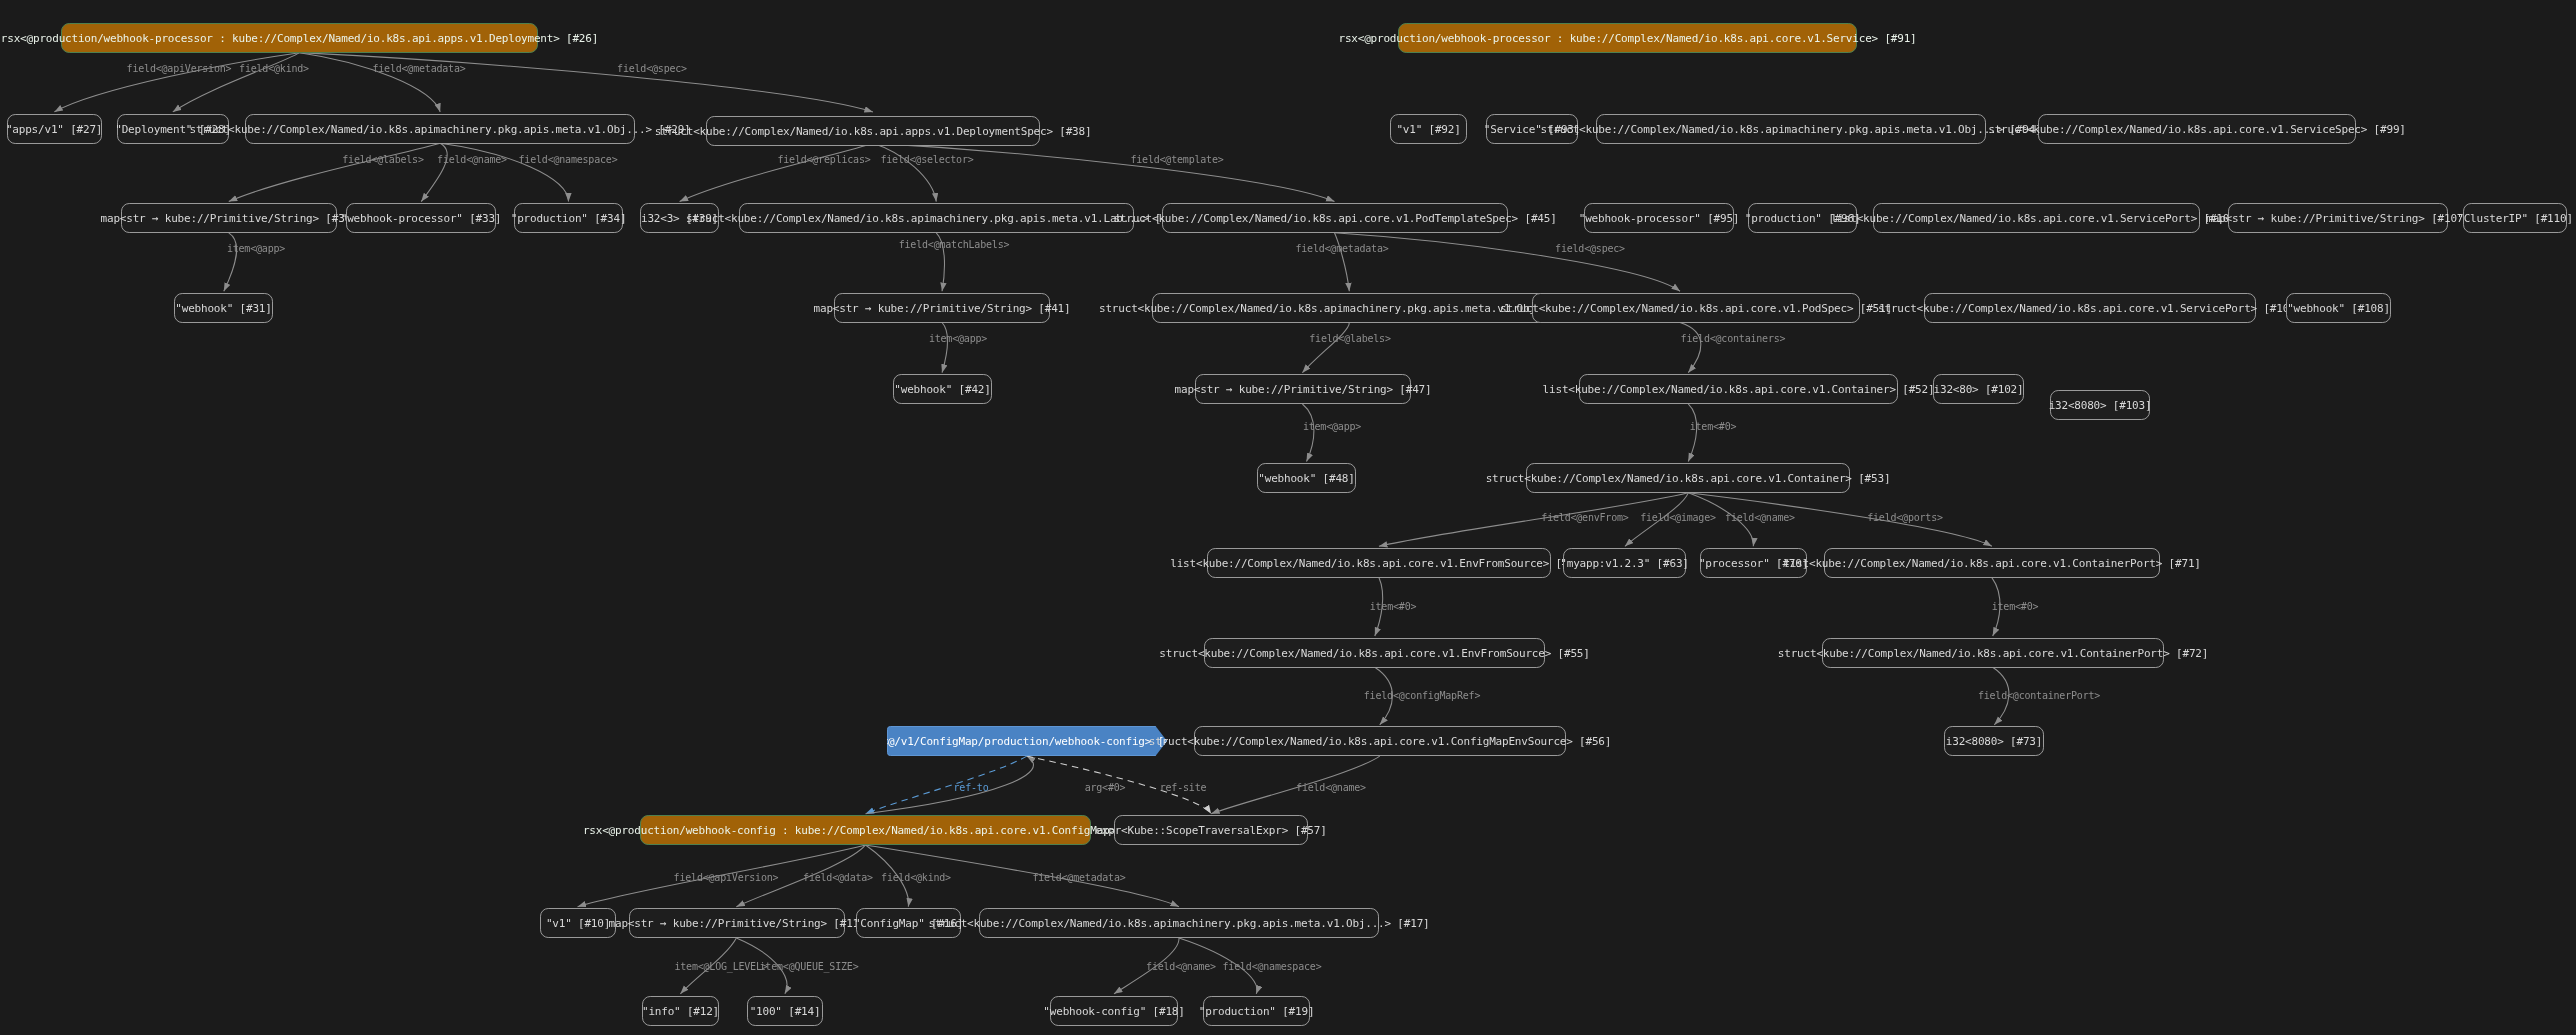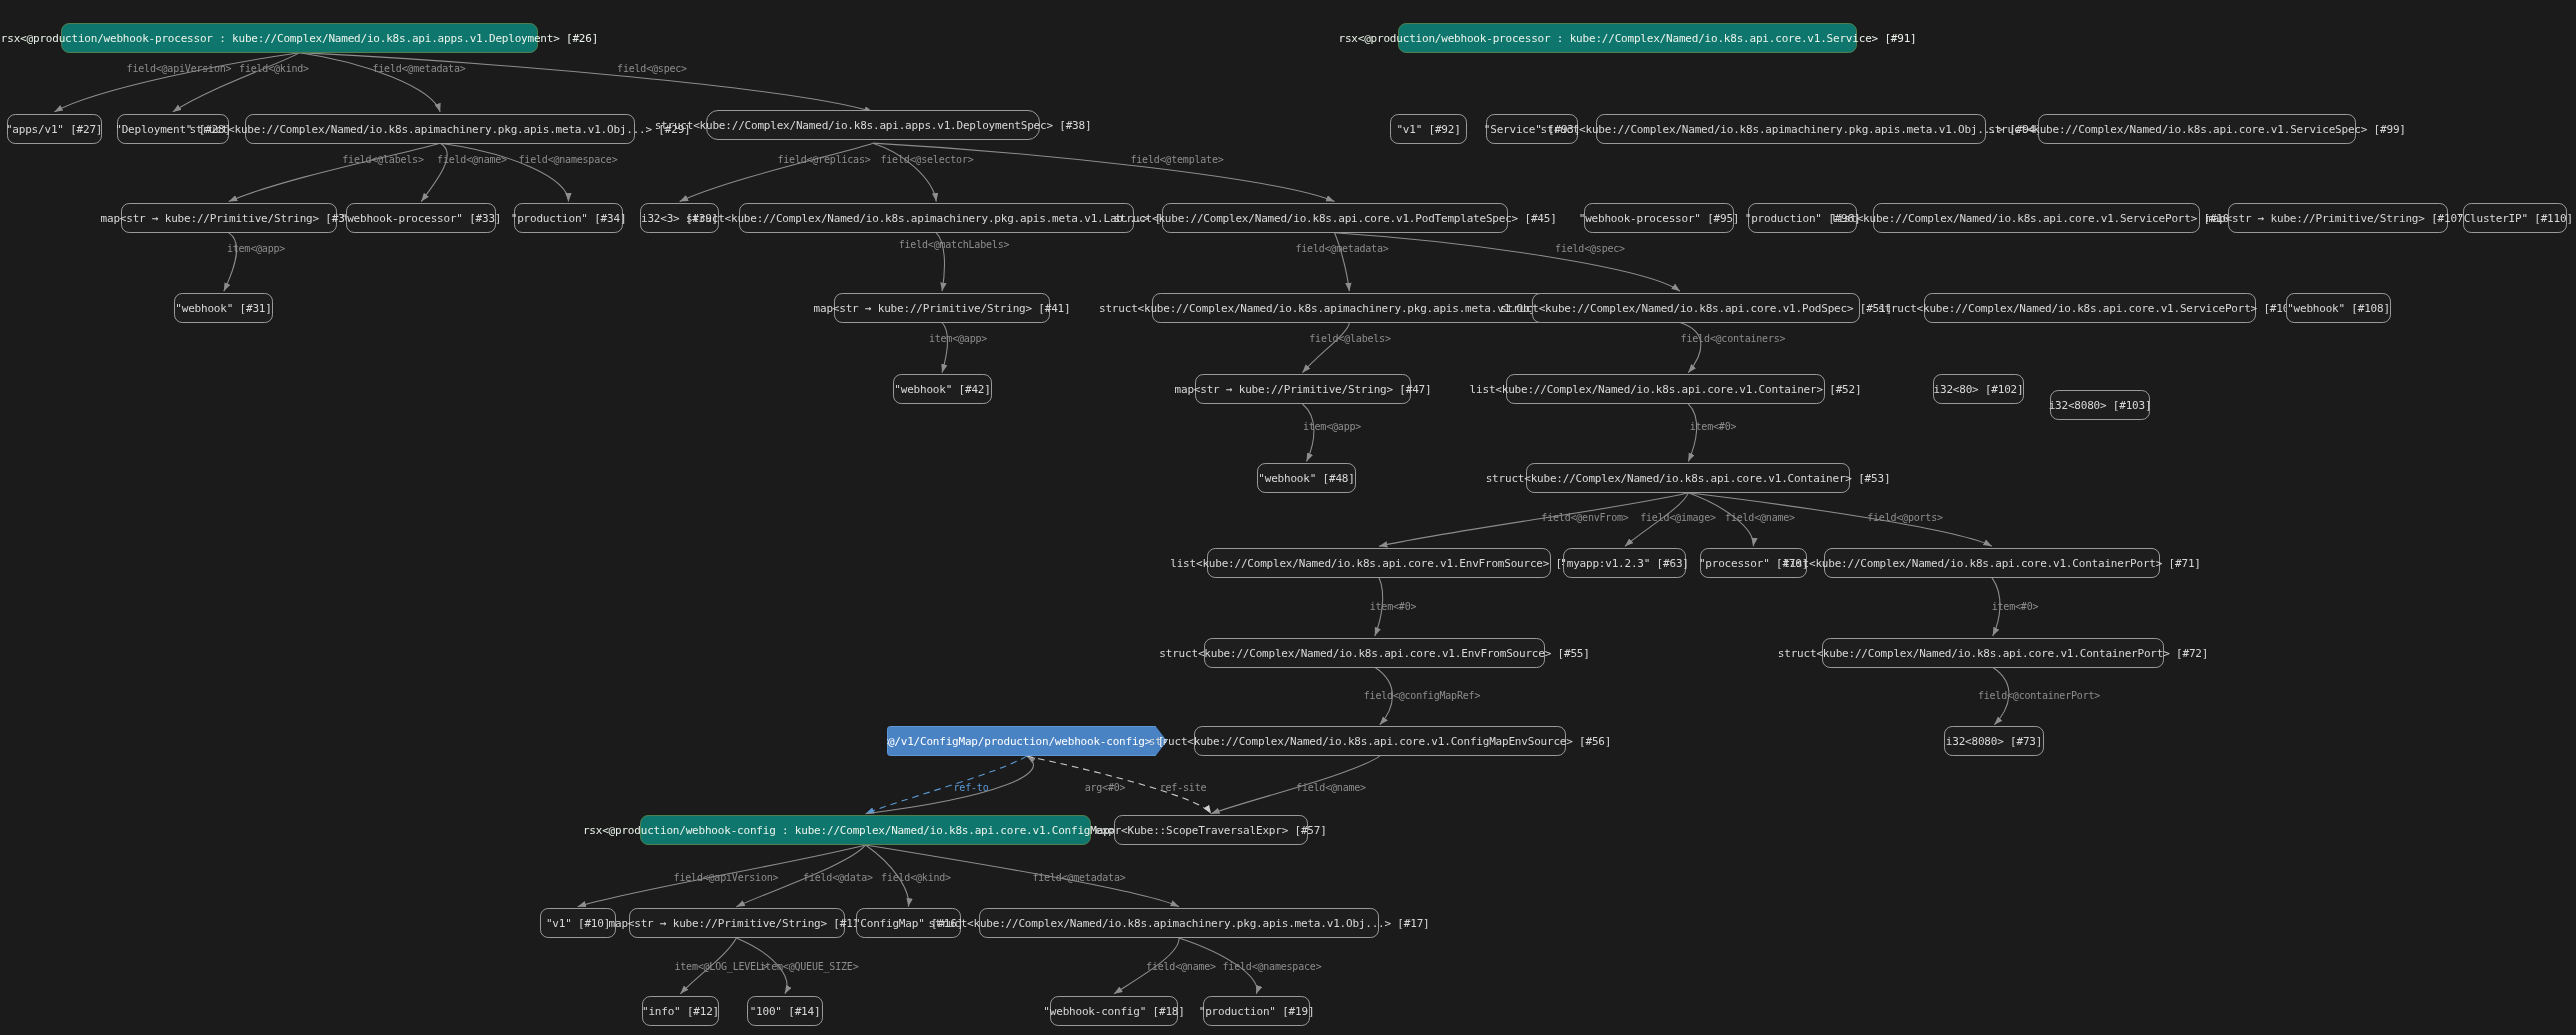--- a/index.html
+++ b/index.html
@@ -36,21 +36,21 @@
     background: #1e1e1e;
     color: #d8d8d8;
     font-family: "DejaVu Sans Mono", monospace;
     font-size: 11px;
     letter-spacing: -0.2px;
     white-space: nowrap;
     padding: 0 11.5px;
     height: 30px;
   }
   .node.root {
-    background: #0f766e;
+    background: #a16207;
     border-color: #4e8050;
     color: #eaf3ea;
   }
   .node.current {
     background: #4a83c4;
     border: 0.8px solid #5f96d4;
     color: #ffffff;
     border-radius: 3.3px;
   }
   
@@ -128,21 +128,21 @@
         <path d="M 1433 1140 C 1434.65 1160.4, 1382.7 1189.3, 1354 1208" fill="none" stroke-width="1.3" stroke="#8d8d8d" marker-end="url(#arrow)"></path>
         <path d="M 1433 1140 C 1495.15 1160.4, 1533.65 1189.3, 1527 1208" fill="none" stroke-width="1.3" stroke="#8d8d8d" marker-end="url(#arrow)"></path>
       </g>
   </svg>
   <div id="node-layer">
       <div class="node root" style="left: 61px; top: 23px; width: 477px;">rsx&lt;@production/webhook-processor : kube://Complex/Named/io.k8s.api.apps.v1.Deployment&gt; [#26]</div>
       <div class="node root" style="left: 1398px; top: 23px; width: 459px;">rsx&lt;@production/webhook-processor : kube://Complex/Named/io.k8s.api.core.v1.Service&gt; [#91]</div>
       <div class="node" style="left: 6.6px; top: 114px; width: 95px;">"apps/v1" [#27]</div>
       <div class="node" style="left: 117px; top: 114px; width: 112px;">"Deployment" [#28]</div>
       <div class="node" style="left: 245px; top: 114px; width: 390px;">struct&lt;kube://Complex/Named/io.k8s.apimachinery.pkg.apis.meta.v1.Obj...&gt; [#29]</div>
-      <div class="node" style="left: 706px; top: 110px; width: 334px; border-radius: 12px;">struct&lt;kube://Complex/Named/io.k8s.api.apps.v1.DeploymentSpec&gt; [#38]</div>
+      <div class="node" style="left: 706px; top: 116px; width: 334px;">struct&lt;kube://Complex/Named/io.k8s.api.apps.v1.DeploymentSpec&gt; [#38]</div>
       <div class="node" style="left: 1390px; top: 114px; width: 77px;">"v1" [#92]</div>
       <div class="node" style="left: 1486px; top: 114px; width: 92px;">"Service" [#93]</div>
       <div class="node" style="left: 1596px; top: 114px; width: 390px;">struct&lt;kube://Complex/Named/io.k8s.apimachinery.pkg.apis.meta.v1.Obj...&gt; [#94]</div>
       <div class="node" style="left: 2038px; top: 114px; width: 318px;">struct&lt;kube://Complex/Named/io.k8s.api.core.v1.ServiceSpec&gt; [#99]</div>
       <div class="node" style="left: 121px; top: 203px; width: 216px;">map&lt;str → kube://Primitive/String&gt; [#30]</div>
       <div class="node" style="left: 346px; top: 203px; width: 150px;">"webhook-processor" [#33]</div>
       <div class="node" style="left: 514px; top: 203px; width: 109px;">"production" [#34]</div>
       <div class="node" style="left: 640px; top: 203px; width: 79px;">i32&lt;3&gt; [#39]</div>
       <div class="node" style="left: 739px; top: 203px; width: 395px;">struct&lt;kube://Complex/Named/io.k8s.apimachinery.pkg.apis.meta.v1.Lab...&gt; [#40]</div>
       <div class="node" style="left: 1162px; top: 203px; width: 346px;">struct&lt;kube://Complex/Named/io.k8s.api.core.v1.PodTemplateSpec&gt; [#45]</div>
@@ -152,21 +152,21 @@
       <div class="node" style="left: 2228px; top: 203px; width: 220px;">map&lt;str → kube://Primitive/String&gt; [#107]</div>
       <div class="node" style="left: 2463px; top: 203px; width: 104px;">"ClusterIP" [#110]</div>
       <div class="node" style="left: 174px; top: 293px; width: 99px;">"webhook" [#31]</div>
       <div class="node" style="left: 834px; top: 293px; width: 216px;">map&lt;str → kube://Primitive/String&gt; [#41]</div>
       <div class="node" style="left: 1152px; top: 293px; width: 395px;">struct&lt;kube://Complex/Named/io.k8s.apimachinery.pkg.apis.meta.v1.Obj...&gt; [#46]</div>
       <div class="node" style="left: 1532px; top: 293px; width: 328px;">struct&lt;kube://Complex/Named/io.k8s.api.core.v1.PodSpec&gt; [#51]</div>
       <div class="node" style="left: 1924px; top: 293px; width: 332px;">struct&lt;kube://Complex/Named/io.k8s.api.core.v1.ServicePort&gt; [#101]</div>
       <div class="node" style="left: 2286px; top: 293px; width: 105px;">"webhook" [#108]</div>
       <div class="node" style="left: 893px; top: 374px; width: 99px;">"webhook" [#42]</div>
       <div class="node" style="left: 1195px; top: 374px; width: 216px;">map&lt;str → kube://Primitive/String&gt; [#47]</div>
-      <div class="node" style="left: 1506px; top: 374px; width: 319px;">list&lt;kube://Complex/Named/io.k8s.api.core.v1.Container&gt; [#52]</div>
+      <div class="node" style="left: 1579px; top: 374px; width: 319px;">list&lt;kube://Complex/Named/io.k8s.api.core.v1.Container&gt; [#52]</div>
       <div class="node" style="left: 1933px; top: 374px; width: 91px;">i32&lt;80&gt; [#102]</div>
       <div class="node" style="left: 2050px; top: 374px; width: 100px; margin-top: 16px;">i32&lt;8080&gt; [#103]</div>
       <div class="node" style="left: 1257px; top: 463px; width: 99px;">"webhook" [#48]</div>
       <div class="node" style="left: 1526px; top: 463px; width: 324px;">struct&lt;kube://Complex/Named/io.k8s.api.core.v1.Container&gt; [#53]</div>
       <div class="node" style="left: 1207px; top: 548px; width: 344px;">list&lt;kube://Complex/Named/io.k8s.api.core.v1.EnvFromSource&gt; [#54]</div>
       <div class="node" style="left: 1563px; top: 548px; width: 123px;">"myapp:v1.2.3" [#63]</div>
       <div class="node" style="left: 1700px; top: 548px; width: 107px;">"processor" [#70]</div>
       <div class="node" style="left: 1824px; top: 548px; width: 336px; border-radius: 8px;">list&lt;kube://Complex/Named/io.k8s.api.core.v1.ContainerPort&gt; [#71]</div>
       <div class="node" style="left: 1204px; top: 638px; width: 341px;">struct&lt;kube://Complex/Named/io.k8s.api.core.v1.EnvFromSource&gt; [#55]</div>
       <div class="node" style="left: 1822px; top: 638px; width: 342px;">struct&lt;kube://Complex/Named/io.k8s.api.core.v1.ContainerPort&gt; [#72]</div>

